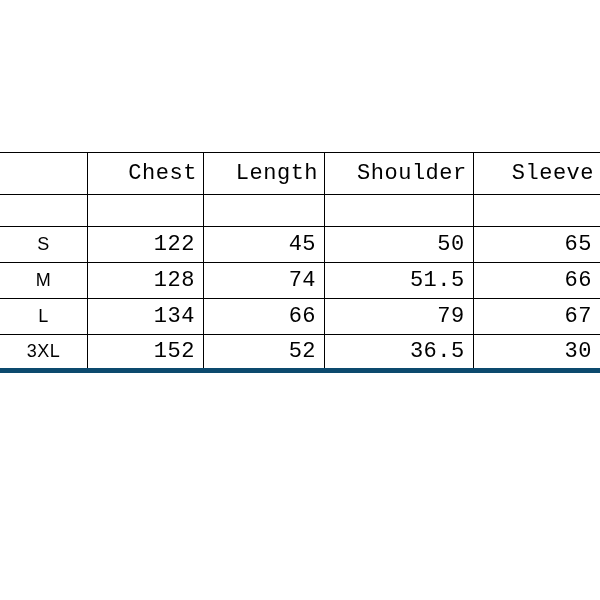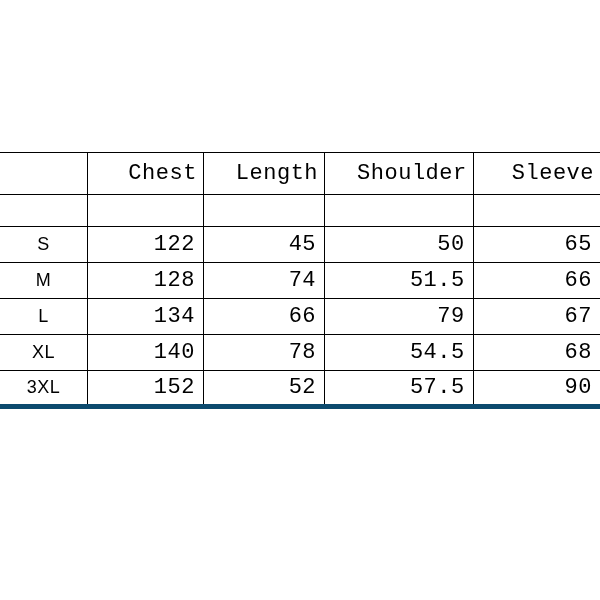--- a/index.html
+++ b/index.html
@@ -104,28 +104,21 @@
       <td class="num-col col-sleeve">66</td>
     </tr>
     <tr>
       <td class="size-col">L</td>
       <td class="num-col col-chest">134</td>
       <td class="num-col col-length">66</td>
       <td class="num-col col-shoulder">79</td>
       <td class="num-col col-sleeve">67</td>
     </tr>
     <tr>
-      <td class="size-col">XL</td>
-      <td class="num-col col-chest">140</td>
-      <td class="num-col col-length">78</td>
-      <td class="num-col col-shoulder">54.5</td>
-      <td class="num-col col-sleeve">68</td>
-    </tr>
-    <tr>
       <td class="size-col">3XL</td>
       <td class="num-col col-chest">152</td>
       <td class="num-col col-length">52</td>
-      <td class="num-col col-shoulder">57.5</td>
-      <td class="num-col col-sleeve">90</td>
+      <td class="num-col col-shoulder">36.5</td>
+      <td class="num-col col-sleeve">30</td>
     </tr>
   </tbody>
     </table>
 </div>
 
 </body></html>

